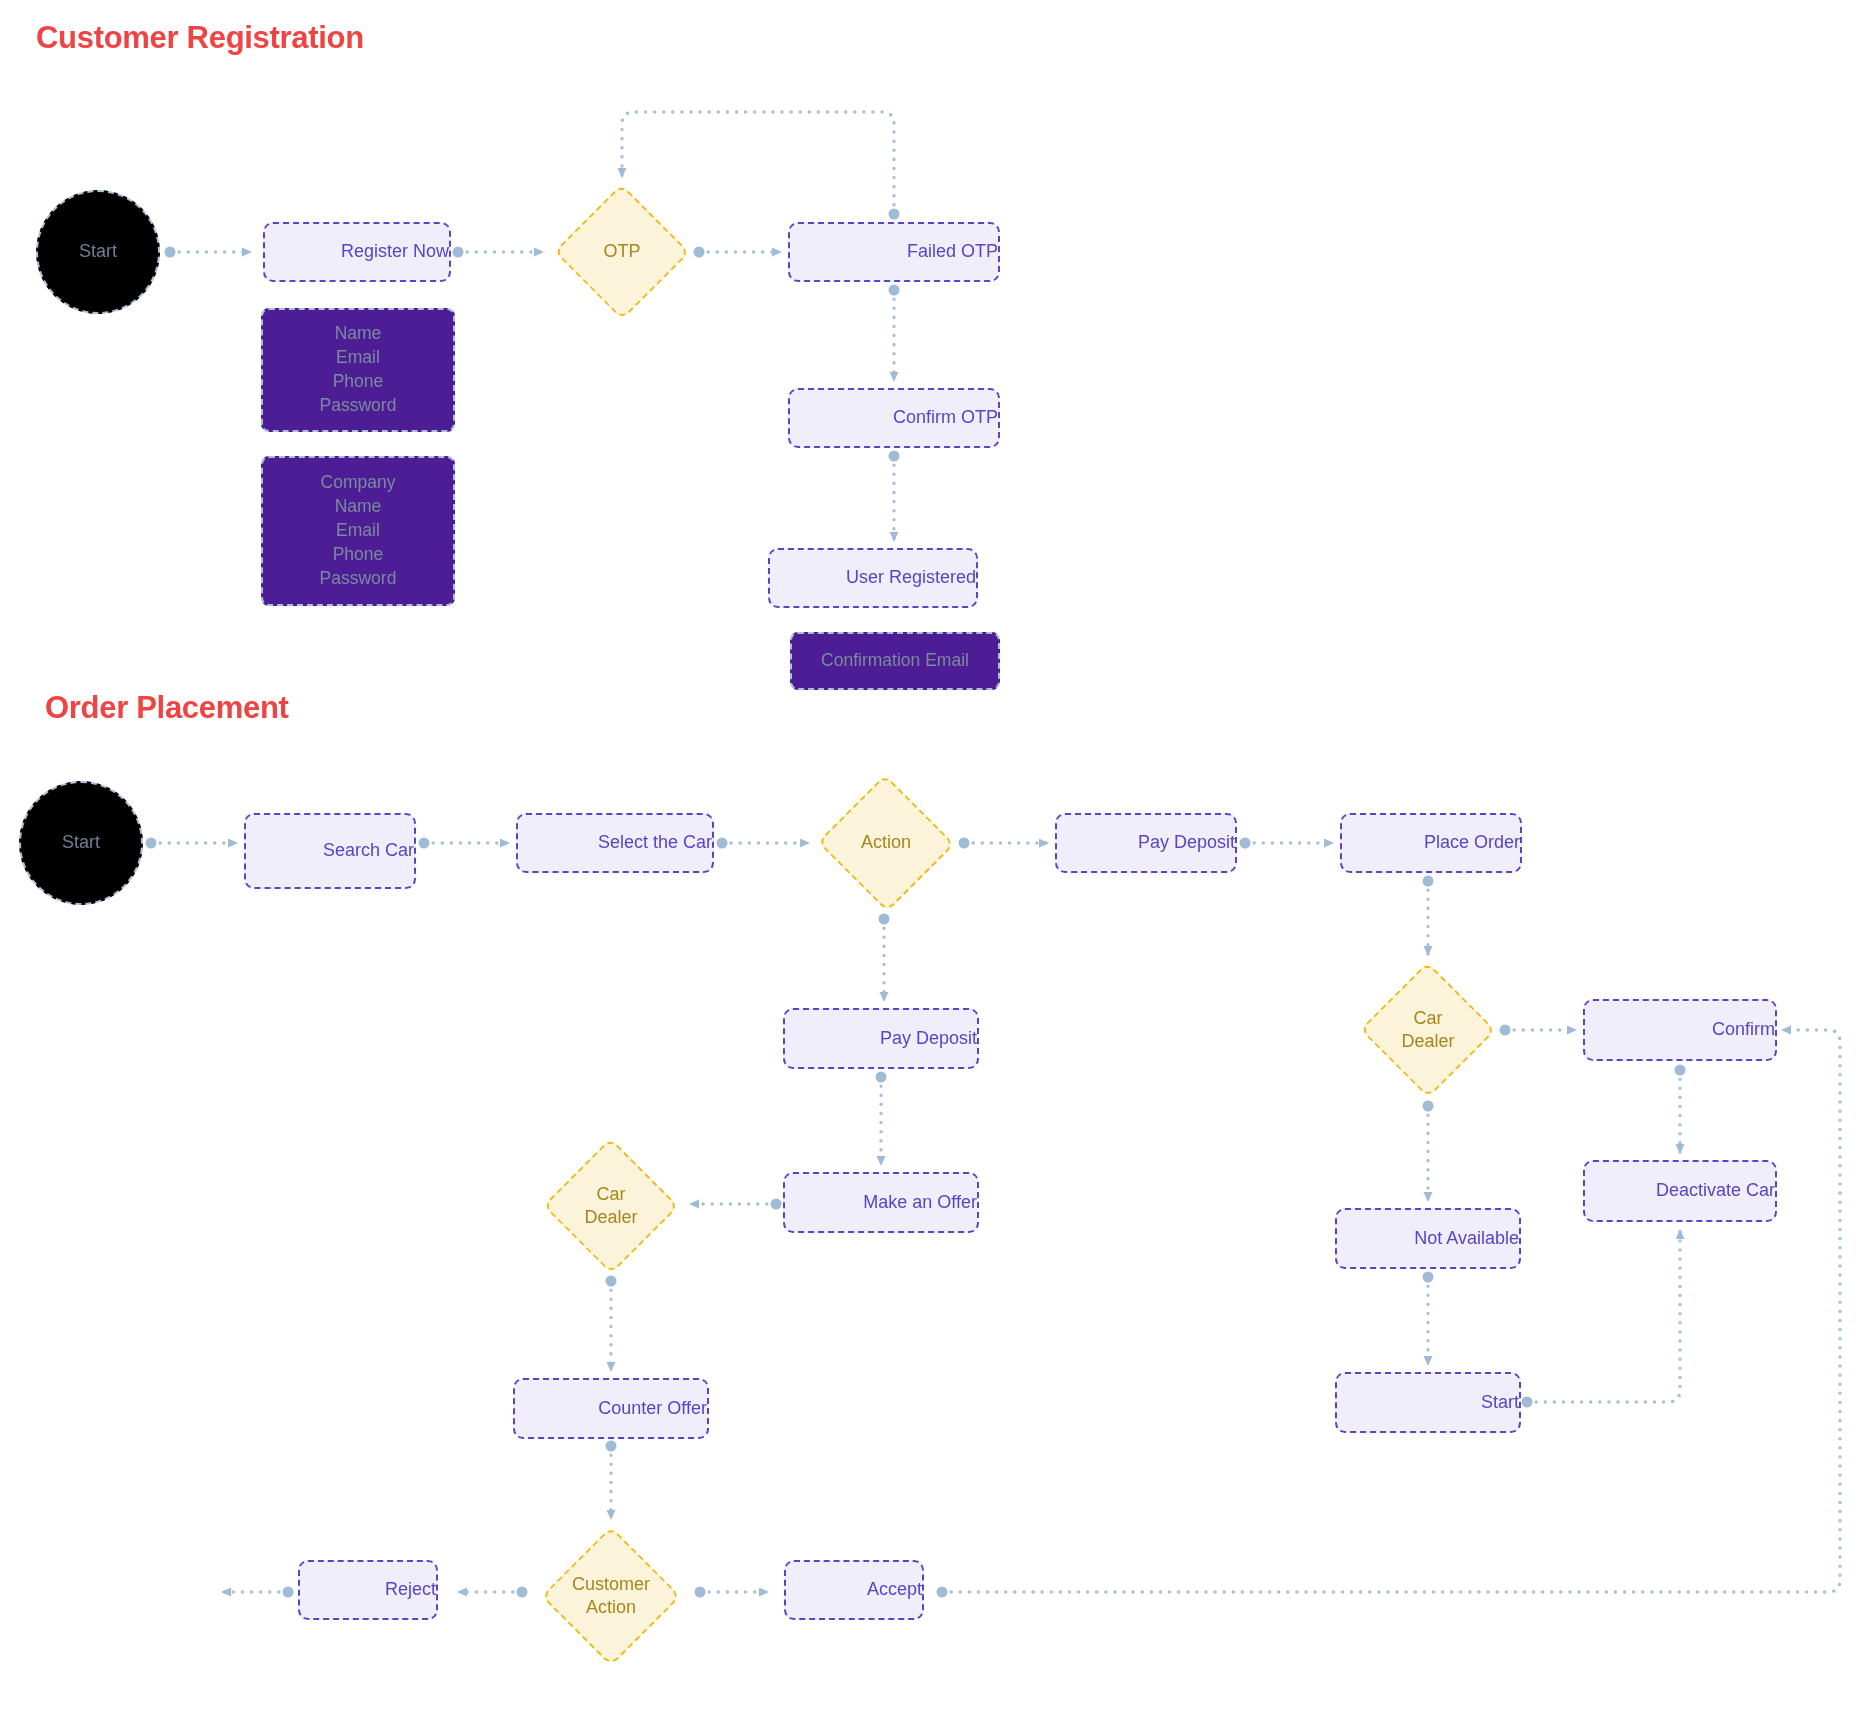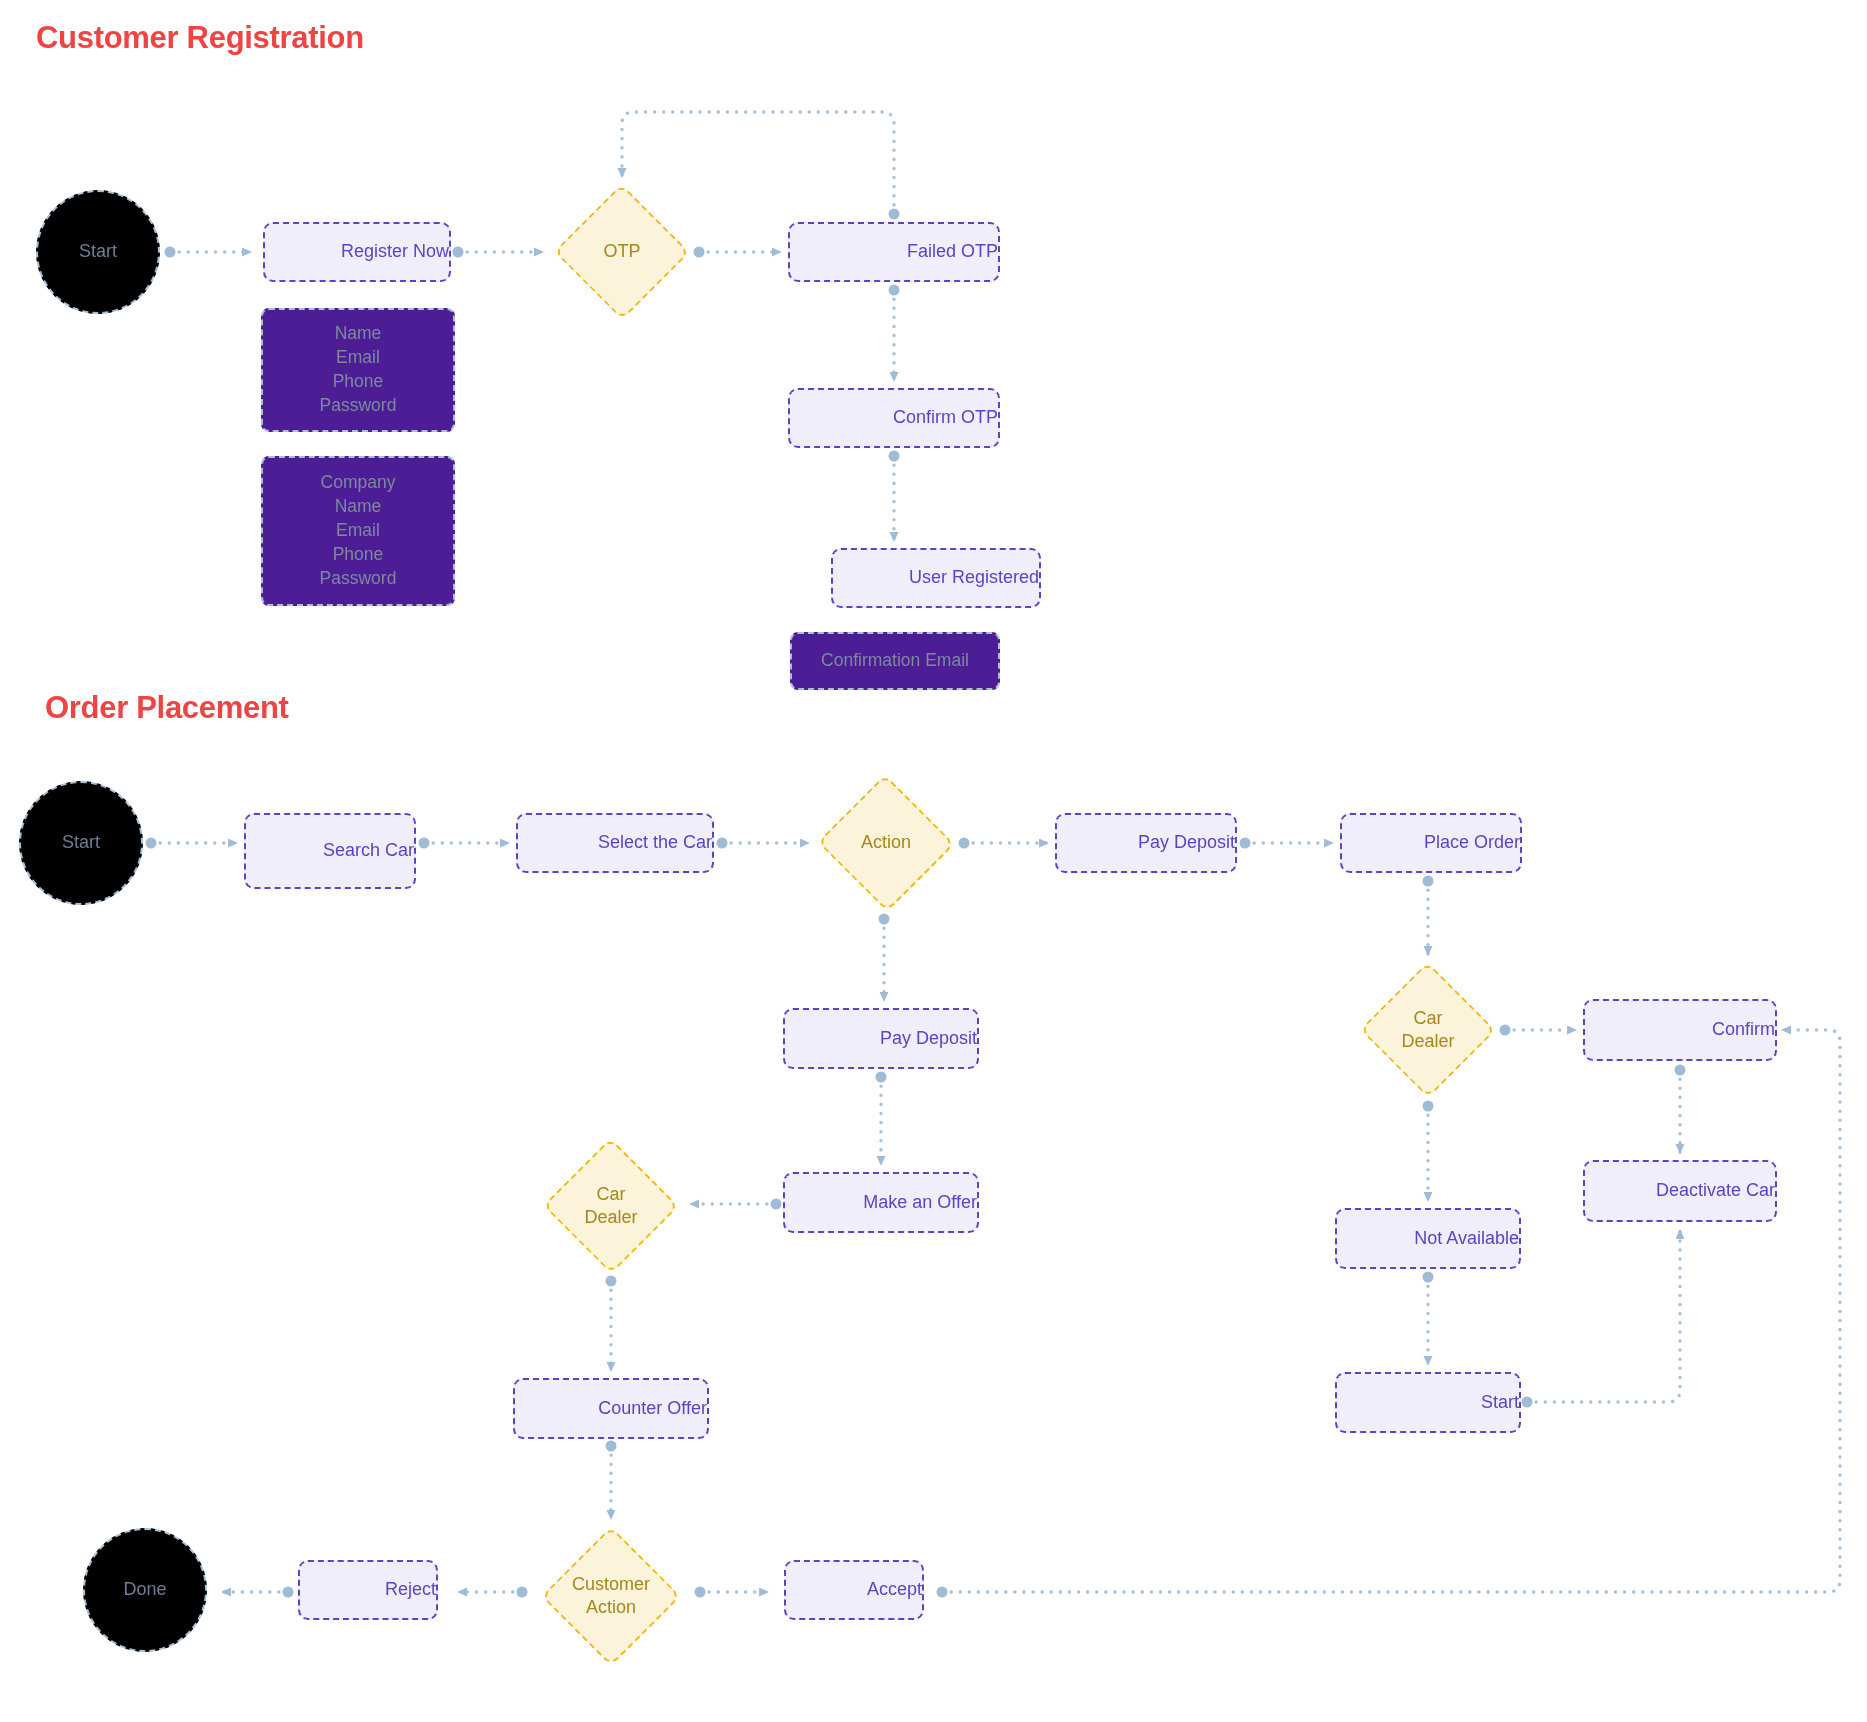--- a/index.html
+++ b/index.html
@@ -148,21 +148,21 @@
   </div>
 
   <div class="node box" style="left:788px;top:222px;width:212px;height:60px">
     <span class="lbl">Failed OTP</span>
   </div>
 
   <div class="node box" style="left:788px;top:388px;width:212px;height:60px">
     <span class="lbl">Confirm OTP</span>
   </div>
 
-  <div class="node box" style="left:831px;top:548px;width:210px;height:60px">
+  <div class="node box" style="left:768px;top:548px;width:210px;height:60px">
     <span class="lbl">User Registered</span>
   </div>
 
   <div class="node note" style="left:790px;top:632px;width:210px;height:58px">
     <span class="lbl">Confirmation Email</span>
   </div>
 
   <h1 class="sec-title" style="left:45px;top:690px">Order Placement</h1>
 
   <div class="node terminal" style="left:19px;top:781px;width:124px;height:124px">
@@ -237,17 +237,14 @@
   </div>
 
   <div class="node box" style="left:298px;top:1560px;width:140px;height:60px">
     <span class="lbl">Reject</span>
   </div>
 
   <div class="node box" style="left:784px;top:1560px;width:140px;height:60px">
     <span class="lbl">Accept</span>
   </div>
 
-  <div class="node terminal" style="left:83px;top:1528px;width:124px;height:124px">
-    <span class="lbl">Done</span>
-  </div>
 
 </div>
 
 </body></html>

